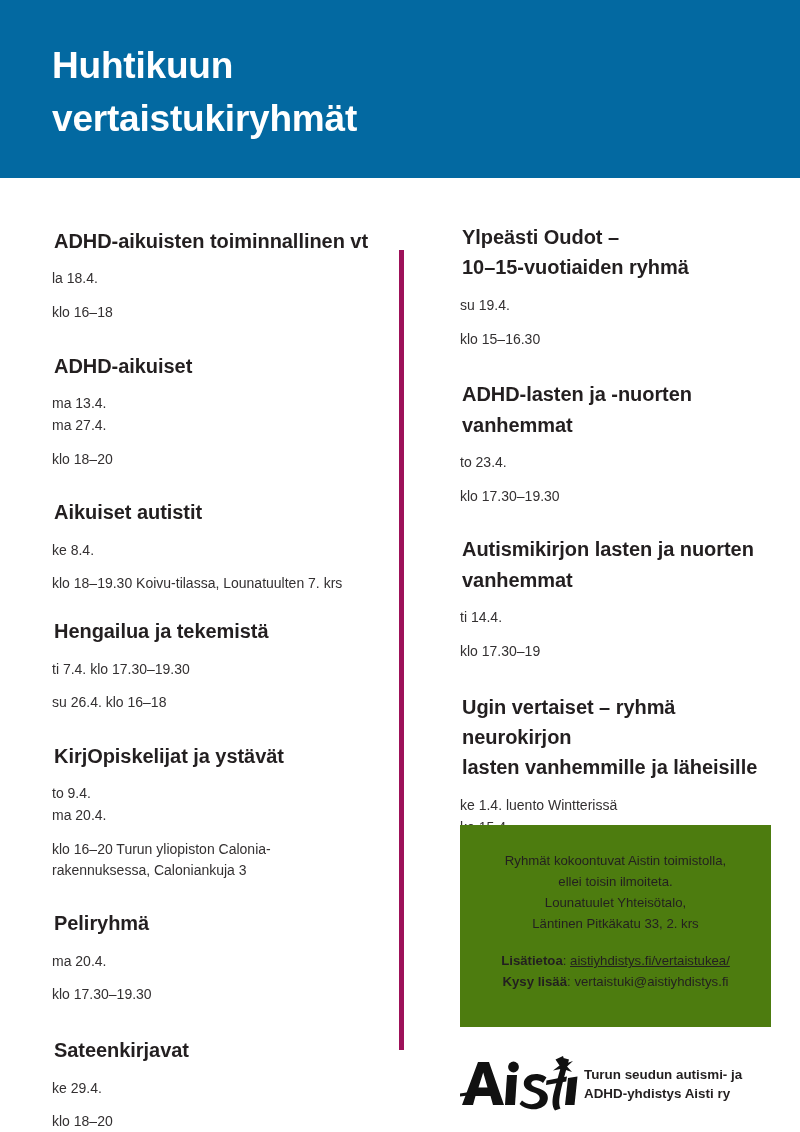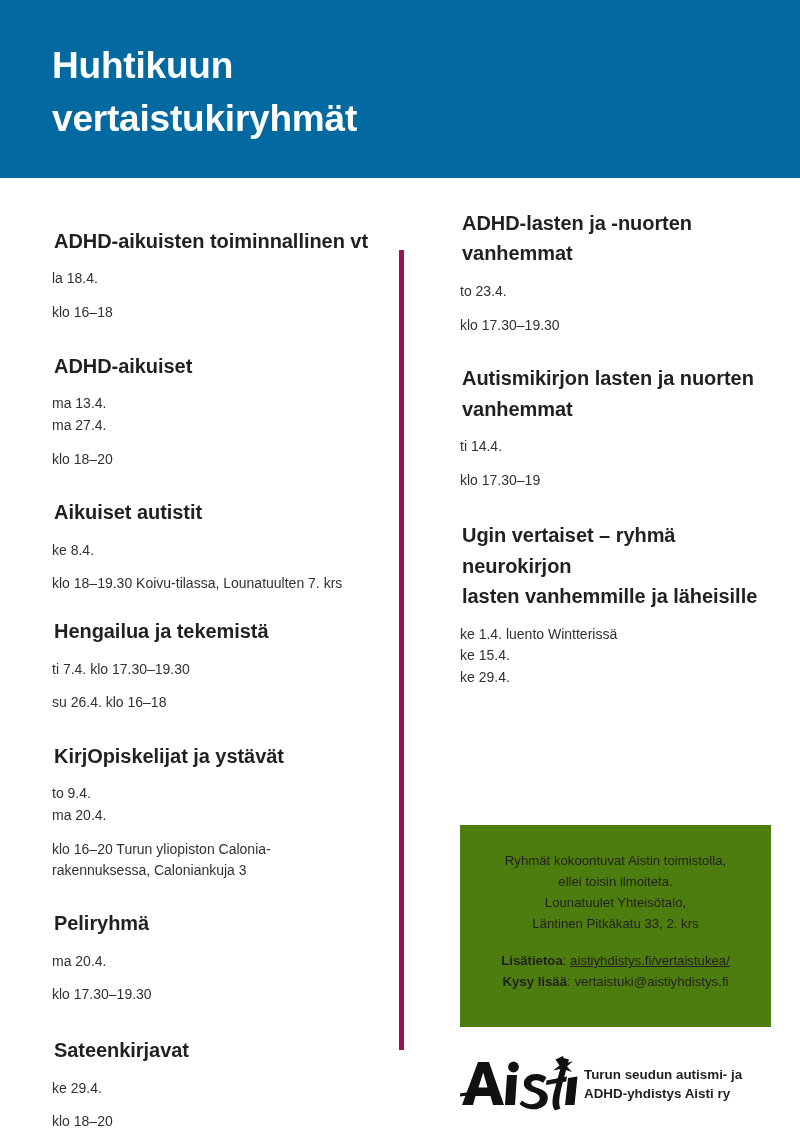--- a/index.html
+++ b/index.html
@@ -193,20 +193,26 @@
     <div class="group" style="margin-top:30px;">
       <div class="group-title">Sateenkirjavat</div>
       <div class="group-line">ke 29.4.</div>
       <div class="group-line spaced">klo 18–20</div>
     </div>
 
   </div>
 
   <div class="col col-right">
 
+    <div class="group" style="margin-top:44px;">
+      <div class="group-title">Ylpeästi Oudot –
+10–15-vuotiaiden ryhmä</div>
+      <div class="group-line">su 19.4.</div>
+      <div class="group-line spaced">klo 15–16.30</div>
+    </div>
 
     <div class="group" style="margin-top:30px;">
       <div class="group-title">ADHD-lasten ja -nuorten vanhemmat</div>
       <div class="group-line">to 23.4.</div>
       <div class="group-line spaced">klo 17.30–19.30</div>
     </div>
 
     <div class="group" style="margin-top:28px;">
       <div class="group-title">Autismikirjon lasten ja nuorten
 vanhemmat</div>

